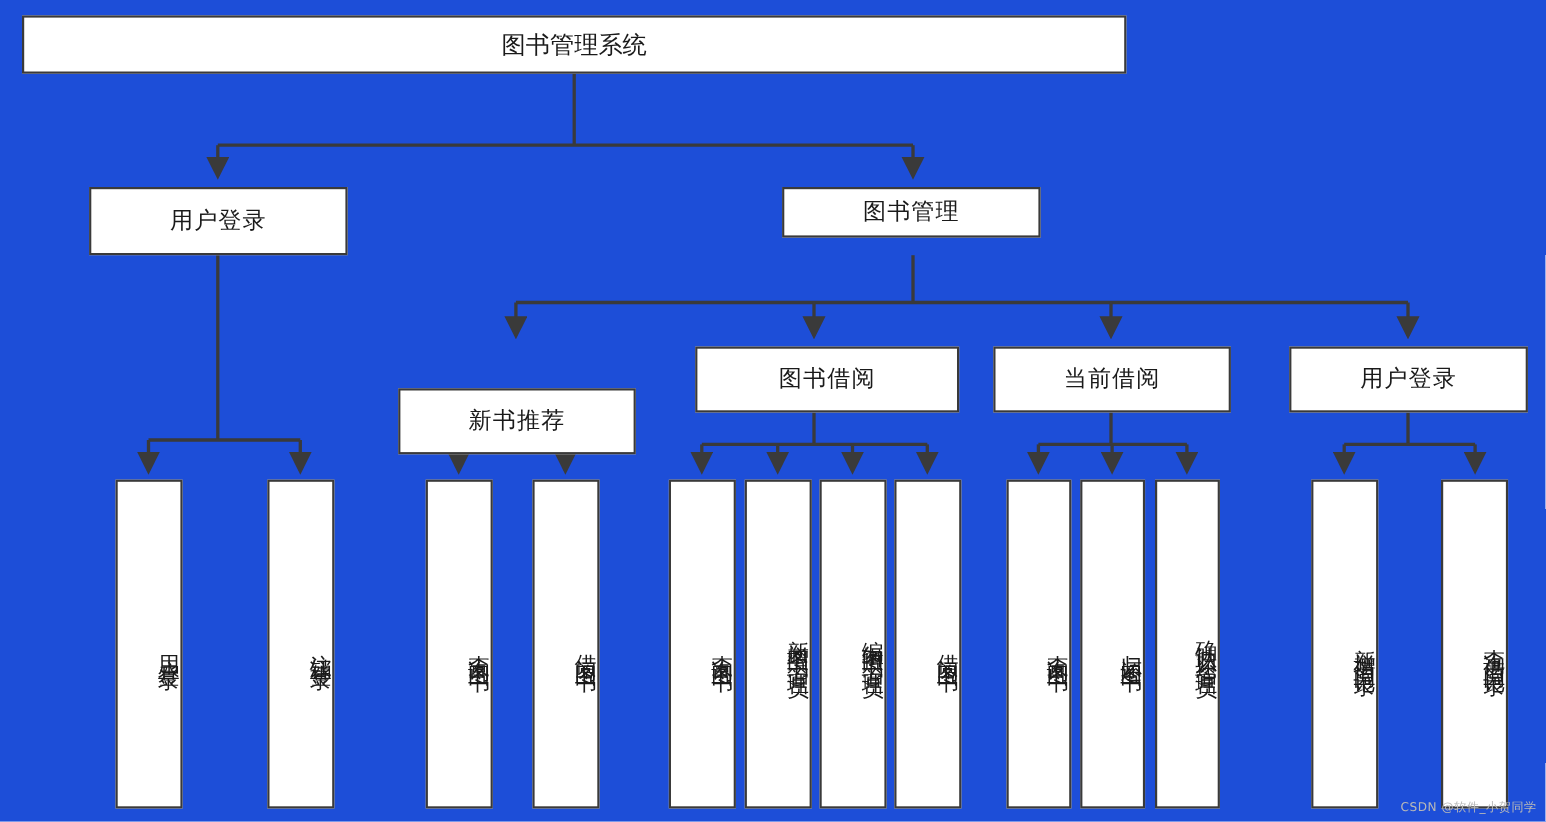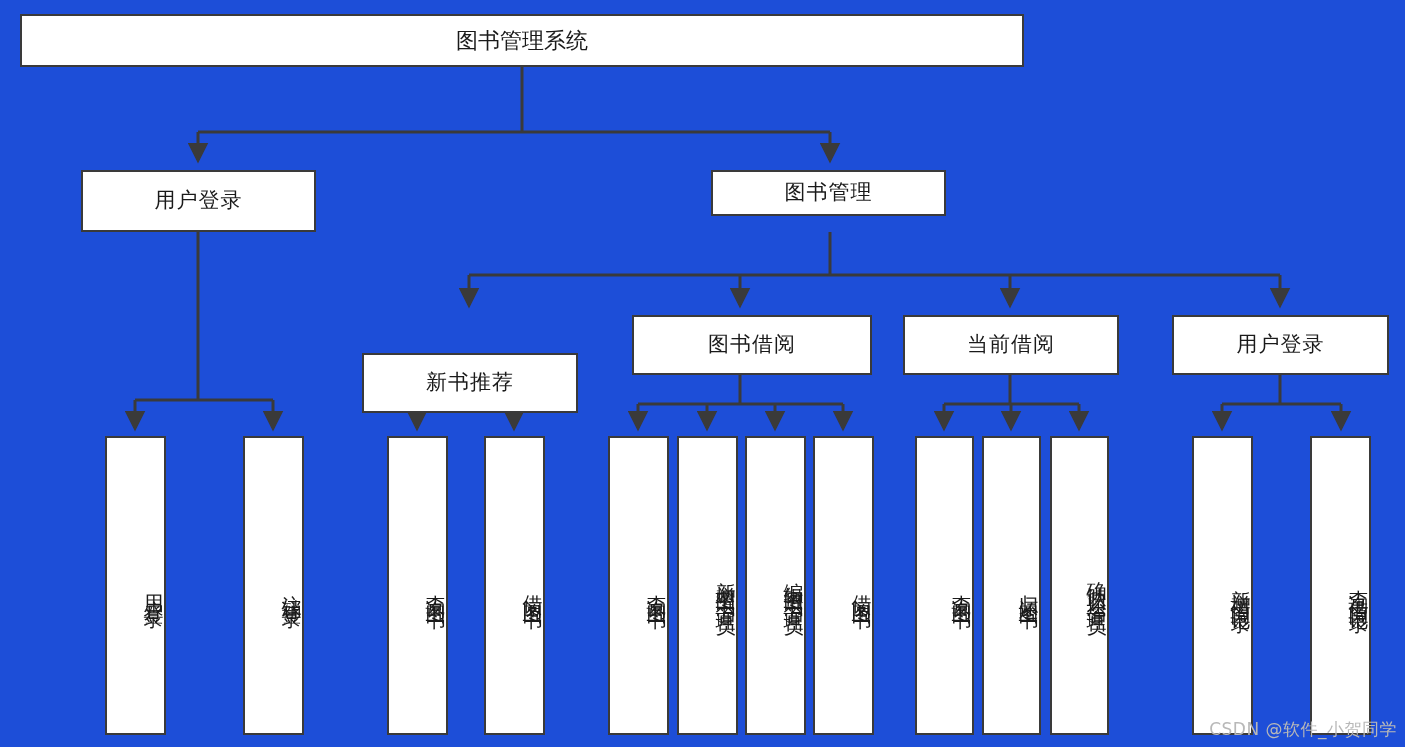--- a/index.html
+++ b/index.html
@@ -56,21 +56,21 @@
   }
   .node.v .vtext {
     writing-mode: vertical-rl;
     text-orientation: upright;
     white-space: nowrap;
   }
   .watermark {
     position: absolute;
     right: 8px;
     bottom: 6px;
-    font-size: 17px;
+    font-size: 11px;
     color: #b8b8b8;
     letter-spacing: 0.5px;
     white-space: nowrap;
     margin-left: 16px;
   }
 </style>
 </head>
 <body>
 
 <div id="canvas">

